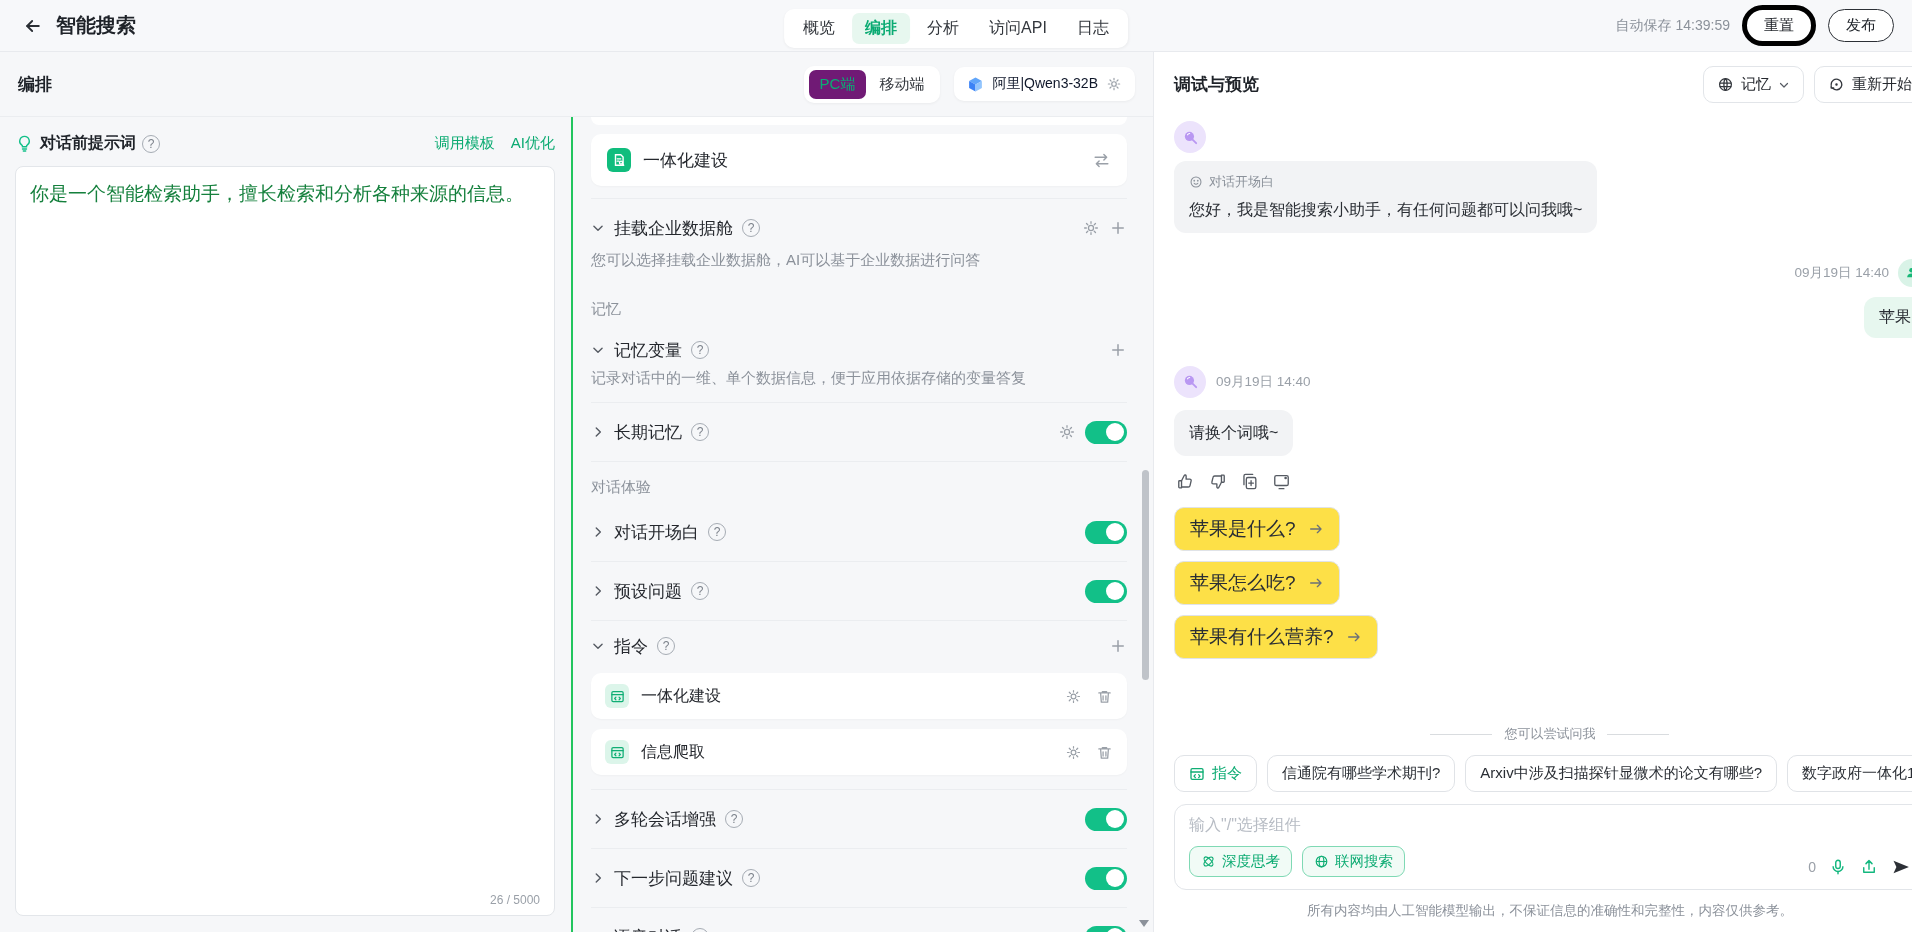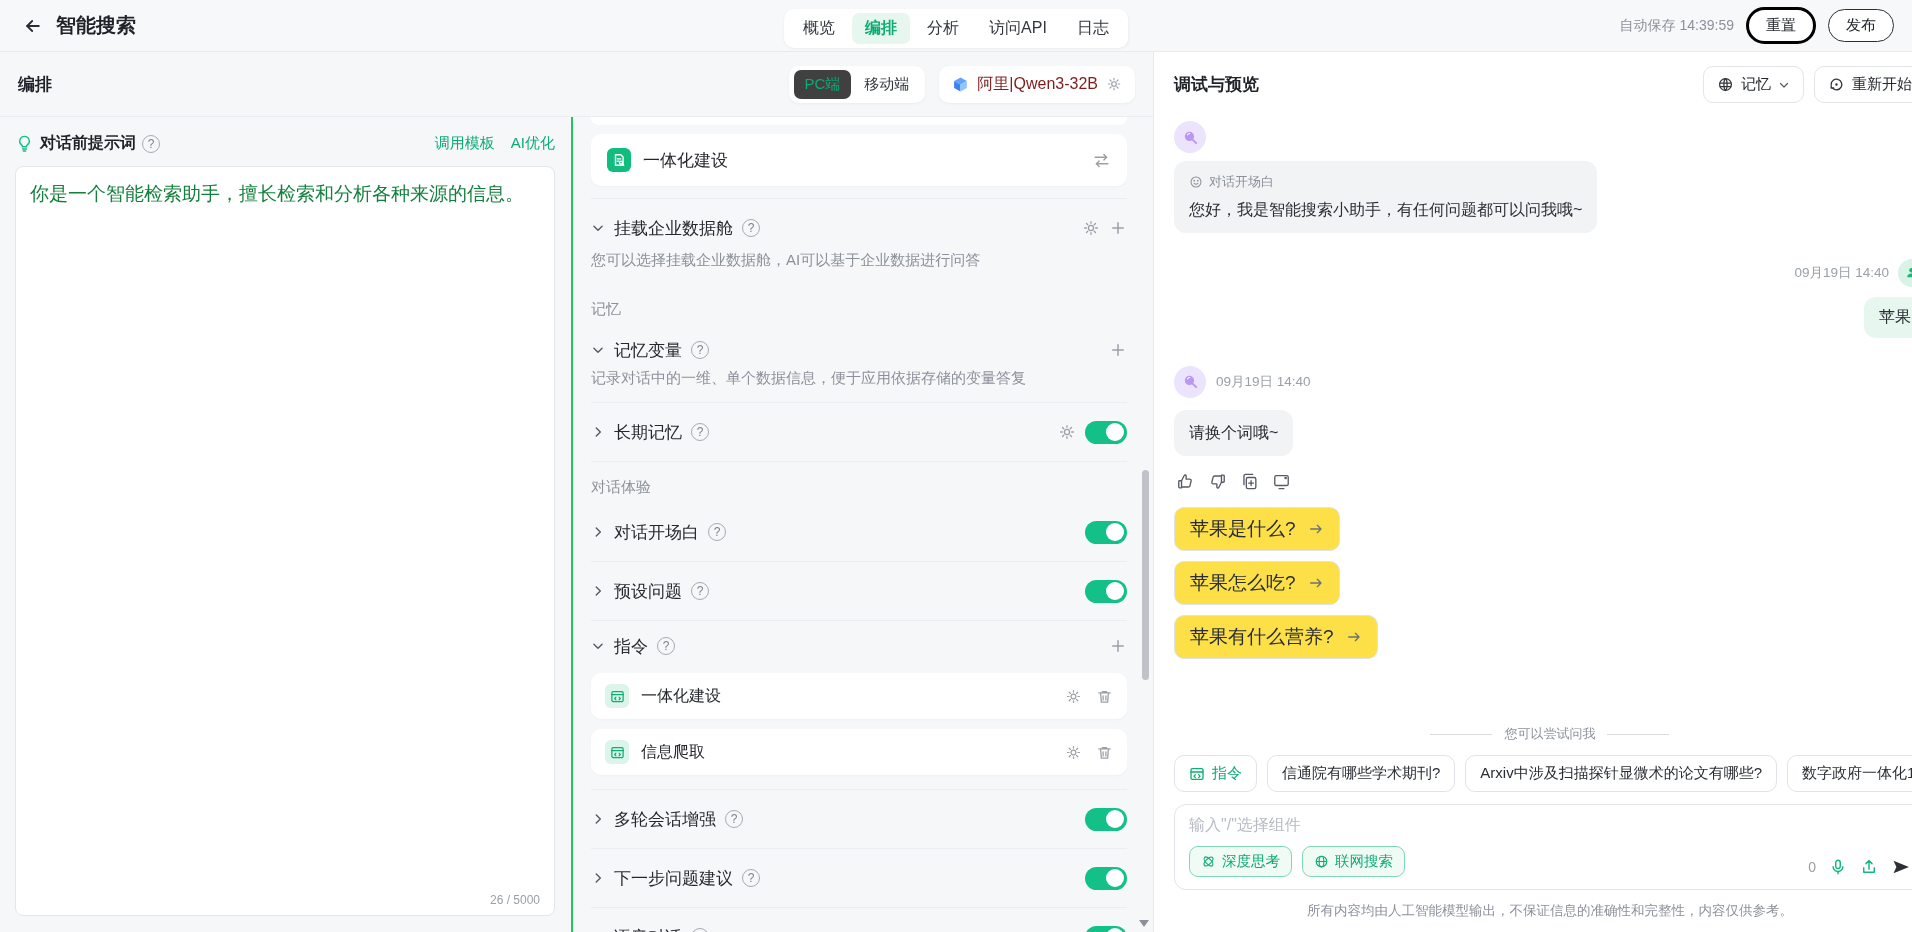--- a/index.html
+++ b/index.html
@@ -10,34 +10,34 @@
   
   .topbar { height:52px; flex:0 0 52px; display:flex; align-items:center; padding:0 18px; background:#f7f8fa; border-bottom:1px solid #e8eaee; position:relative; z-index:5; }
   .back-btn { width:30px; height:30px; border-radius:50%; display:flex; align-items:center; justify-content:center; cursor:pointer; color:#2a2e34; }
   .app-title { font-size:20px; font-weight:bold; margin-left:8px; color:#1f2329; }
   .tabs { position:absolute; left:50%; top:9px; transform:translateX(-50%); background:#fff; border-radius:10px; padding:4px 6px; display:flex; gap:4px; box-shadow:0 1px 3px rgba(0,0,0,.05); }
   .tab { padding:5px 13px; font-size:16px; color:#33373d; border-radius:7px; cursor:pointer; white-space:nowrap; }
   .tab.active { background:#e7f7ef; color:#0bab73; font-weight:bold; }
   .topbar-right { margin-left:auto; display:flex; align-items:center; gap:12px; }
   .autosave { font-size:14px; color:#8b919a; }
   .btn-pill { font-size:15px; padding:6px 17px; border-radius:999px; background:#fff; cursor:pointer; white-space:nowrap; }
-  .btn-reset { border:3px solid #000000; color:#25282e; }
+  .btn-reset { border:5px solid #000000; color:#25282e; }
   .btn-publish { border:1.5px solid #2c3036; color:#1f2329; font-weight:500; }
 
   
   .main { flex:1; display:flex; min-height:0; }
   .editor { width:1153px; flex:0 0 1153px; display:flex; flex-direction:column; min-height:0; }
   .editor-head { height:65px; flex:0 0 65px; display:flex; align-items:center; padding:0 18px; border-bottom:1px solid #ebedf0; }
   .editor-title { font-size:17px; font-weight:bold; color:#1f2329; }
   .editor-head-right { margin-left:auto; display:flex; align-items:center; gap:14px; }
   .device-toggle { background:#fff; border-radius:10px; padding:4px 5px; display:flex; gap:2px; box-shadow:0 1px 3px rgba(0,0,0,.05); }
   .device-opt { font-size:15px; padding:5px 11px; border-radius:7px; color:#33373d; cursor:pointer; white-space:nowrap; }
-  .device-opt.active { background:#404040; color:#0bab73; }
+  .device-opt.active { background:#701a75; color:#0bab73; }
   .model-pill { background:#fff; border-radius:10px; padding:8px 13px; display:flex; align-items:center; gap:8px; box-shadow:0 1px 3px rgba(0,0,0,.05); cursor:pointer; }
-  .model-name { font-size:16px; color:#7f1d1d; }
+  .model-name { font-size:14px; color:#0f172a; }
   .editor-body { flex:1; display:flex; min-height:0; }
 
   
   .prompt-col { width:573px; flex:0 0 573px; border-right:2px solid #22c55e; padding:16px 16px 16px 15px; display:flex; flex-direction:column; min-height:0; }
   .prompt-head { display:flex; align-items:center; gap:6px; margin-bottom:12px; }
   .prompt-title { font-size:16px; font-weight:bold; color:#1f2329; }
   .prompt-links { margin-left:auto; display:flex; gap:16px; }
   .glink { color:#0cab72; font-size:15px; cursor:pointer; }
   .prompt-box { position:relative; flex:1; background:#fff; border:1px solid #e3e6ea; border-radius:8px; min-height:0; }
   .prompt-box textarea { width:100%; height:100%; border:none; outline:none; resize:none; background:transparent; padding:12px 14px; font-family:inherit; font-size:19px; line-height:1.55; color:#15803d; }

